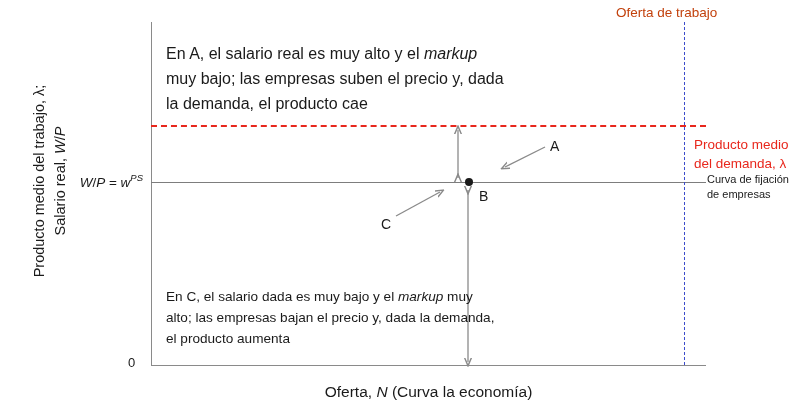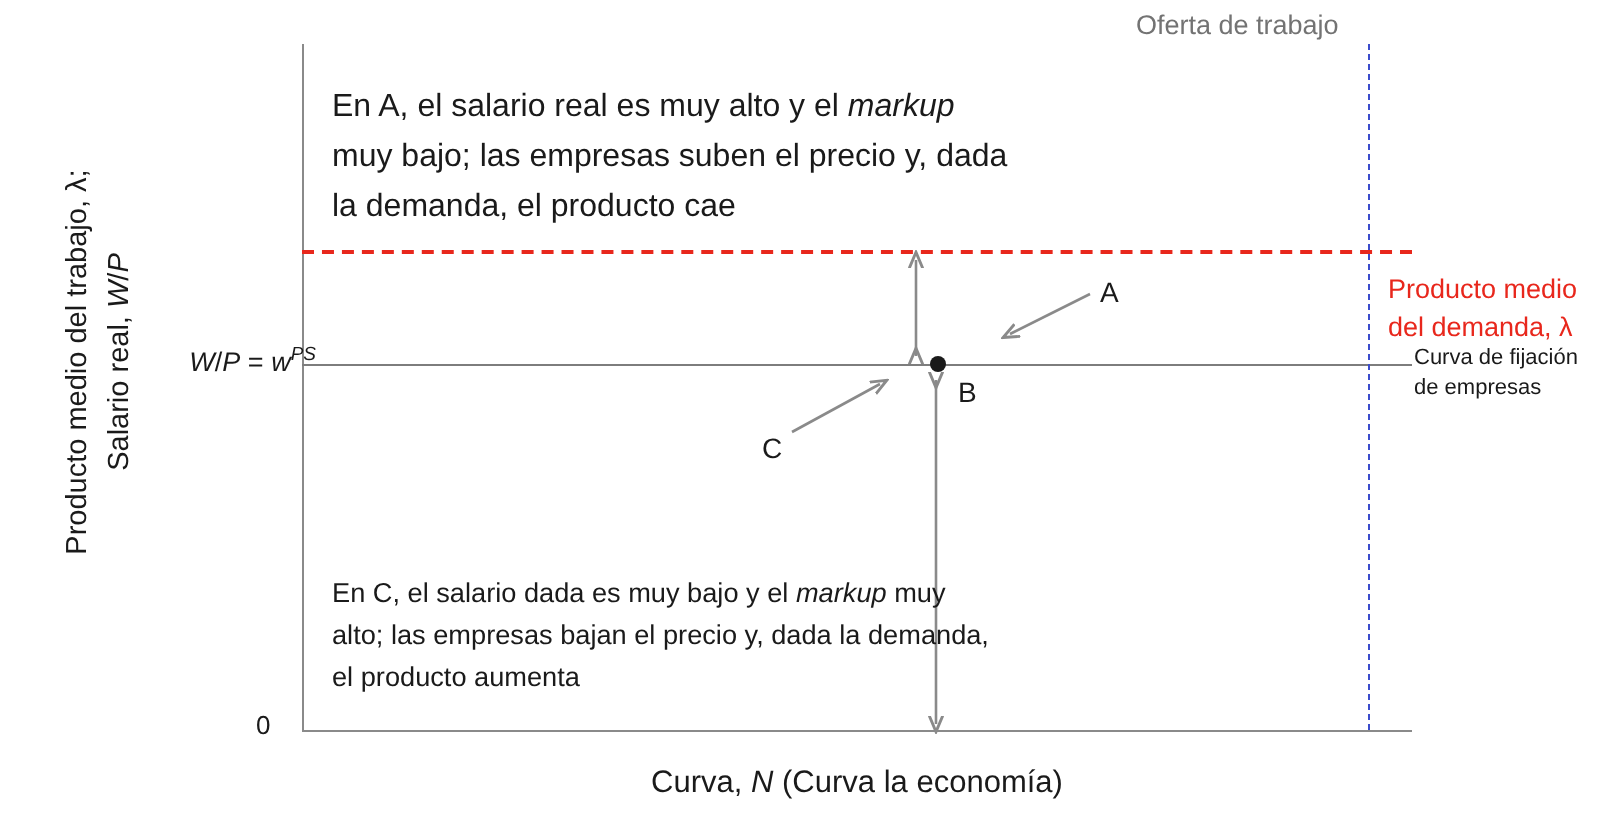--- a/index.html
+++ b/index.html
@@ -68,21 +68,21 @@
 
   
   #price-setting-curve {
     left: 151px;
     top: 182px;
     width: 555px;
     height: 1.4px;
     background: #7d7d7d;
   }
   #ps-left-label {
-    left: 22px;
+    left: 7px;
     top: 172px;
     width: 136px;
     text-align: right;
     font-size: 13.5px;
     color: #1a1a1a;
     white-space: nowrap;
   }
   #ps-left-label .ital { font-style: italic; }
   #ps-left-label sup { font-size: 9.5px; font-style: italic; }
   #ps-right-label {
@@ -115,24 +115,24 @@
 
   
   #labour-supply-line {
     left: 684px;
     top: 22px;
     width: 0;
     height: 343px;
     border-left: 1.8px dashed #3b4ccc;
   }
   #labour-supply-label {
-    left: 568px;
+    left: 616px;
     top: 5px;
     font-size: 13.5px;
-    color: #737373;
+    color: #c2410c;
     white-space: nowrap;
   }
 
   
   #point-b {
     left: 465px;
     top: 178px;
     width: 8px;
     height: 8px;
     border-radius: 50%;
@@ -188,21 +188,21 @@
 
   <div class="abs" id="y-axis"></div>
   <div class="abs" id="x-axis"></div>
 
   <div class="abs" id="y-axis-title">
     <span>Producto medio del trabajo, λ;</span><br>
     <span>Salario real, <span class="ital">W</span>/<span class="ital">P</span></span>
   </div>
 
   <div class="abs" id="x-axis-title">
-    <span>Curva, </span><span class="ital">N</span><span> (Curva la economía)</span>
+    <span>Oferta, </span><span class="ital">N</span><span> (Curva la economía)</span>
   </div>
 
   <div class="abs" id="zero-label">0</div>
 
   <div class="abs" id="avg-product-line"></div>
   <div class="abs" id="avg-product-label">
     <span>Producto medio</span><br>
     <span>del demanda, λ</span>
   </div>
 

